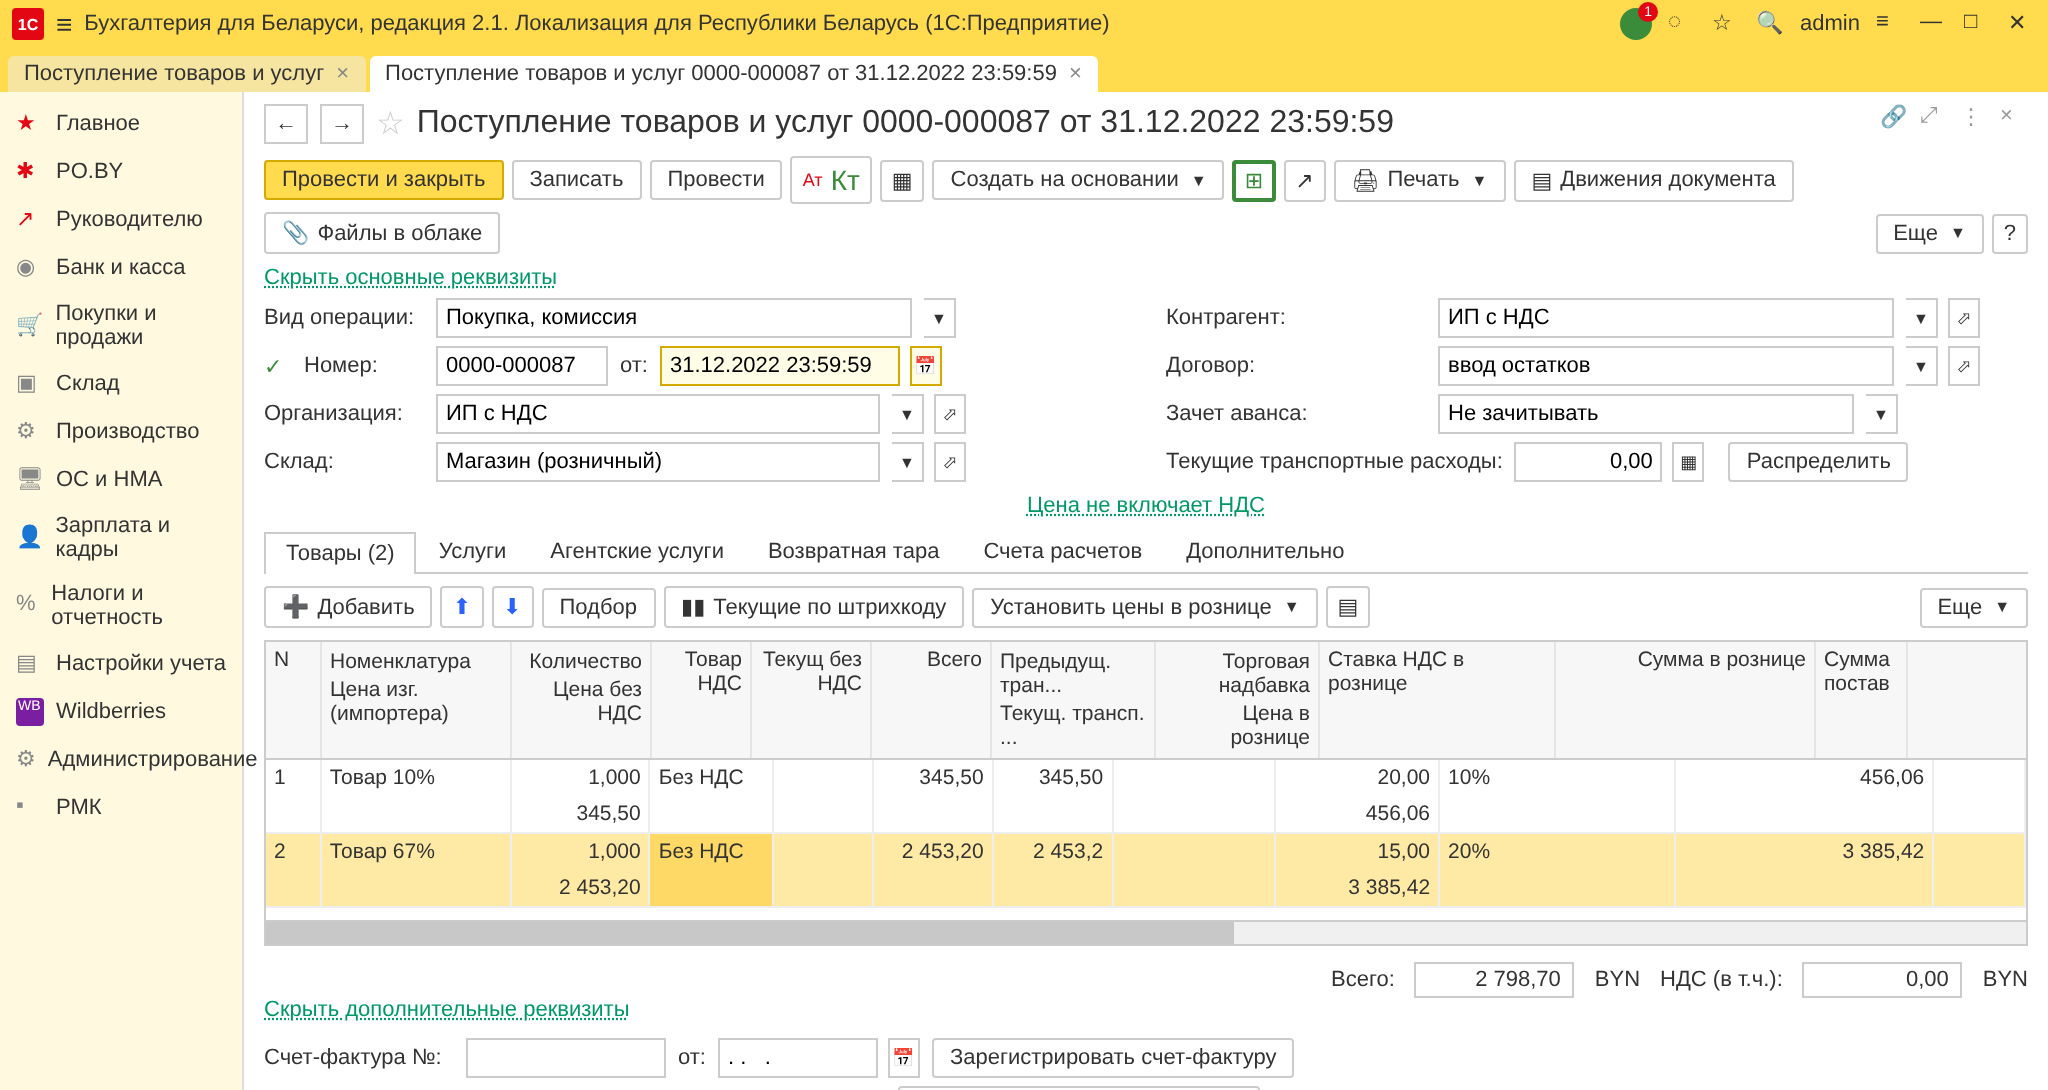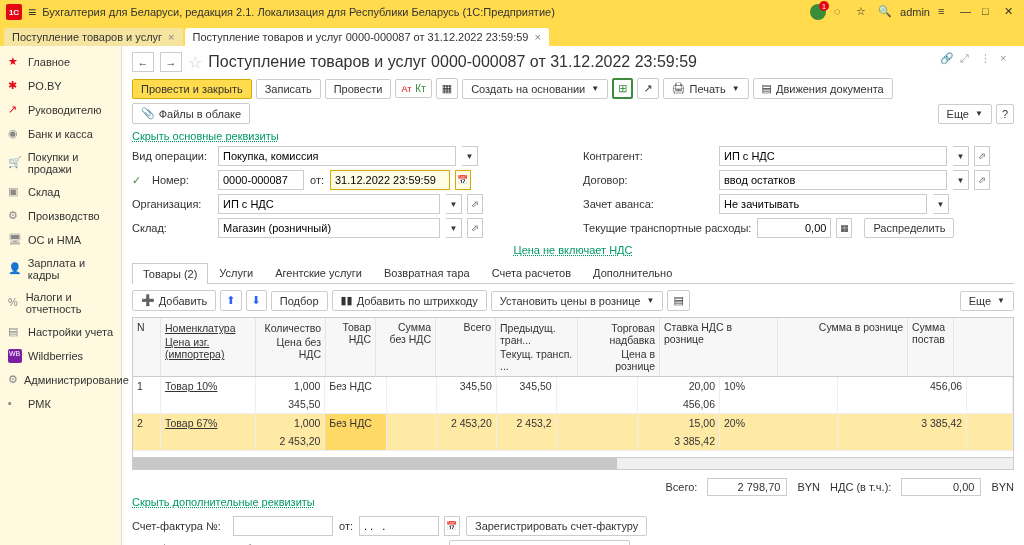--- a/index.html
+++ b/index.html
@@ -62,21 +62,21 @@
 .grid-head .cell.double { display: flex; flex-direction: column; }
 .grid-head .cell.double span { padding: 1px 0; }
 .grid-body { min-height: 80px; }
 .grid-row { display: flex; border-bottom: 1px solid #eee; }
 .grid-row.sel { background: #ffeaa5; }
 .grid-row .cell { padding: 3px 4px; border-right: 1px solid #eee; }
 .grid-row .cell.double { display: flex; flex-direction: column; }
 .grid-row .cell .sub { font-size: 10.5px; padding-top: 6px; }
 .cell.hl { background: #ffd966; }
 
-.c-n { width: 28px; } .c-nom { width: 95px; text-decoration: underline; } .c-qty { width: 70px; text-align: right; }
+.c-n { width: 28px; } .c-nom { width: 95px; } .c-qty { width: 70px; text-align: right; }
 .c-vat { width: 62px; } .c-sum { width: 50px; text-align: right; } .c-sumnv { width: 60px; text-align: right; }
 .c-total { width: 60px; text-align: right; } .c-prev { width: 82px; } .c-mark { width: 82px; text-align: right; }
 .c-retvat { width: 118px; } .c-retsum { width: 130px; text-align: right; } .c-supp { width: 46px; }
 
 .scroll-h { height: 12px; background: #f0f0f0; border: 1px solid #ccc; border-top: none; position: relative; }
 .scroll-h .thumb { position: absolute; left: 0; top: 0; height: 100%; width: 55%; background: #c8c8c8; }
 
 .totals-row { display: flex; justify-content: flex-end; gap: 10px; margin-top: 8px; font-size: 11px; align-items: center; }
 .totals-row .val { border: 1px solid #ccc; padding: 2px 6px; min-width: 80px; text-align: right; display: inline-block; }
 
@@ -193,21 +193,21 @@
       <span class="star">☆</span>
       <span class="page-title">Поступление товаров и услуг 0000-000087 от 31.12.2022 23:59:59</span>
     </div>
 
     <div class="toolbar">
       <div class="btn primary">Провести и закрыть</div>
       <div class="btn">Записать</div>
       <div class="btn">Провести</div>
       <div class="btn icon-only">
           <span style="color:#e30613;font-size:9px">Ат</span>
-          <span style="color:#3a8b3a;font-size:10px">Кт</span>
+          <span style="color:#3a8b3a;font-size:14px">Кт</span>
         </div>
       <div class="btn icon-only">▦</div>
       <div class="btn">
           <span>Создать на основании</span>
           <span class="dd">▼</span>
         </div>
       <div class="btn icon-only greenbox" style="color:#3a8b3a">⊞</div>
       <div class="btn icon-only">↗</div>
       <div class="btn">🖨 <span>Печать</span><span class="dd">▼</span></div>
       <div class="btn">▤ <span>Движения документа</span></div>
@@ -286,21 +286,21 @@
       <div class="subtab">Возвратная тара</div>
       <div class="subtab">Счета расчетов</div>
       <div class="subtab">Дополнительно</div>
     </div>
 
     <div class="table-toolbar">
       <div class="btn">➕ <span>Добавить</span></div>
       <div class="btn icon-only" style="color:#2962ff">⬆</div>
       <div class="btn icon-only" style="color:#2962ff">⬇</div>
       <div class="btn">Подбор</div>
-      <div class="btn">▮▮ <span>Добавить по штрихкоду</span></div>
+      <div class="btn">▮▮ <span>Текущие по штрихкоду</span></div>
       <div class="btn">
           <span>Установить цены в рознице</span>
           <span class="dd">▼</span>
         </div>
       <div class="btn icon-only">▤</div>
       <div class="spacer"></div>
       <div class="btn">
           <span>Еще</span>
           <span class="dd">▼</span>
         </div>
@@ -311,21 +311,21 @@
         <div class="cell c-n">N</div>
         <div class="cell c-nom double">
             <span>Номенклатура</span>
             <span>Цена изг. (импортера)</span>
           </div>
         <div class="cell c-qty double">
             <span>Количество</span>
             <span>Цена без НДС</span>
           </div>
         <div class="cell c-sum">Товар НДС</div>
-        <div class="cell c-sumnv">Сумма без НДС</div>
+        <div class="cell c-sumnv">Текущ без НДС</div>
         <div class="cell c-total">Всего</div>
         <div class="cell c-prev double">
             <span>Предыдущ. тран...</span>
             <span>Текущ. трансп. ...</span>
           </div>
         <div class="cell c-mark double">
             <span>Торговая надбавка</span>
             <span>Цена в рознице</span>
           </div>
         <div class="cell c-retvat">Ставка НДС в рознице</div>

